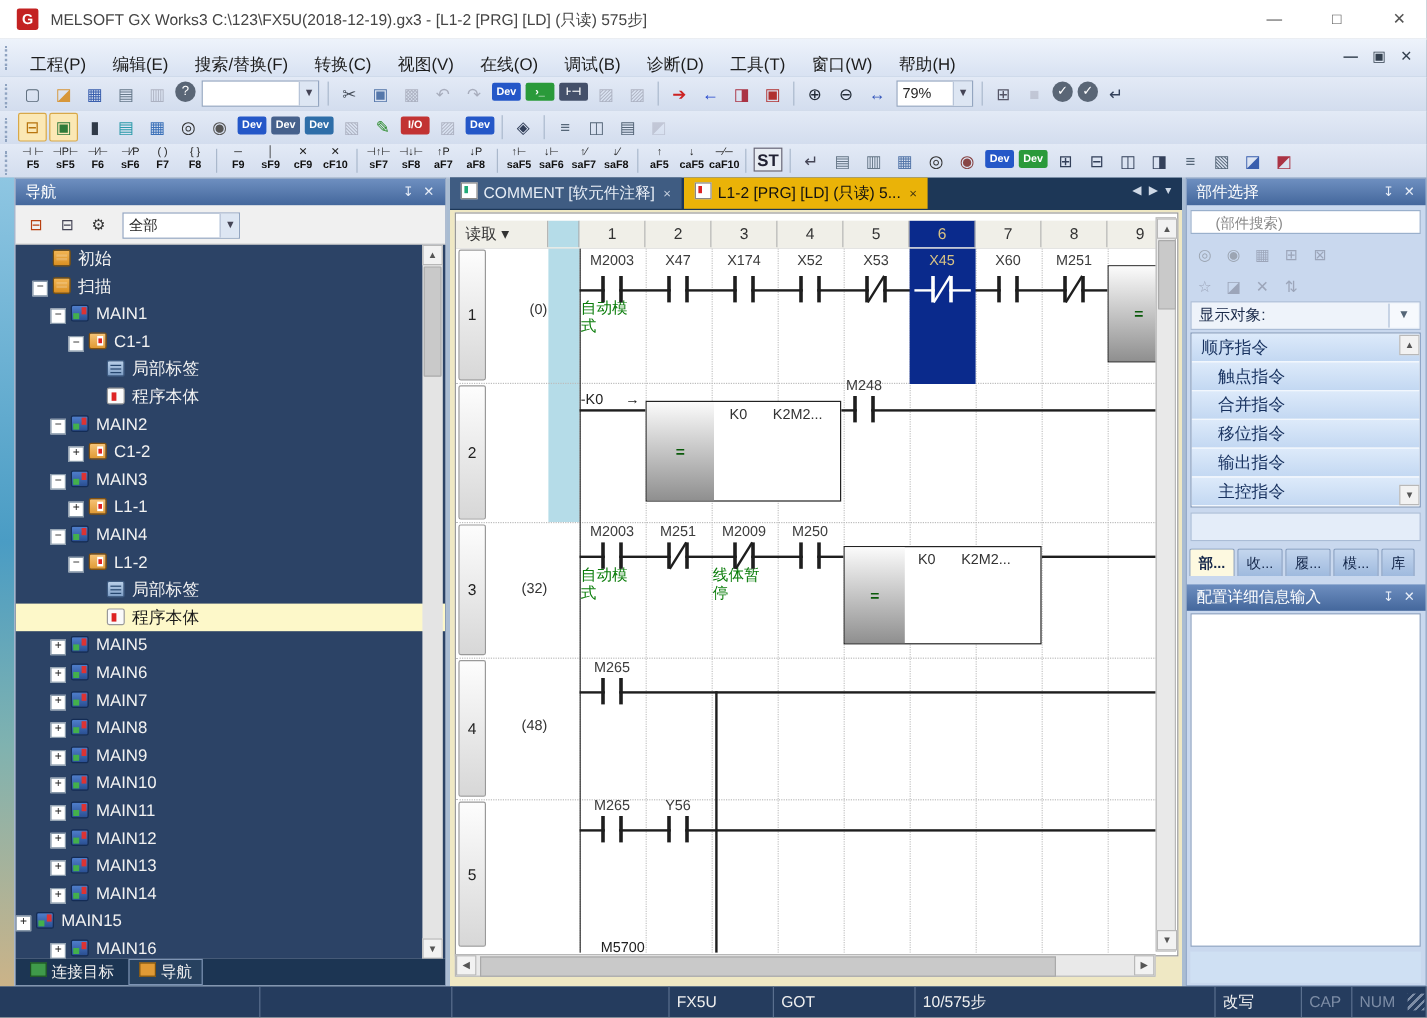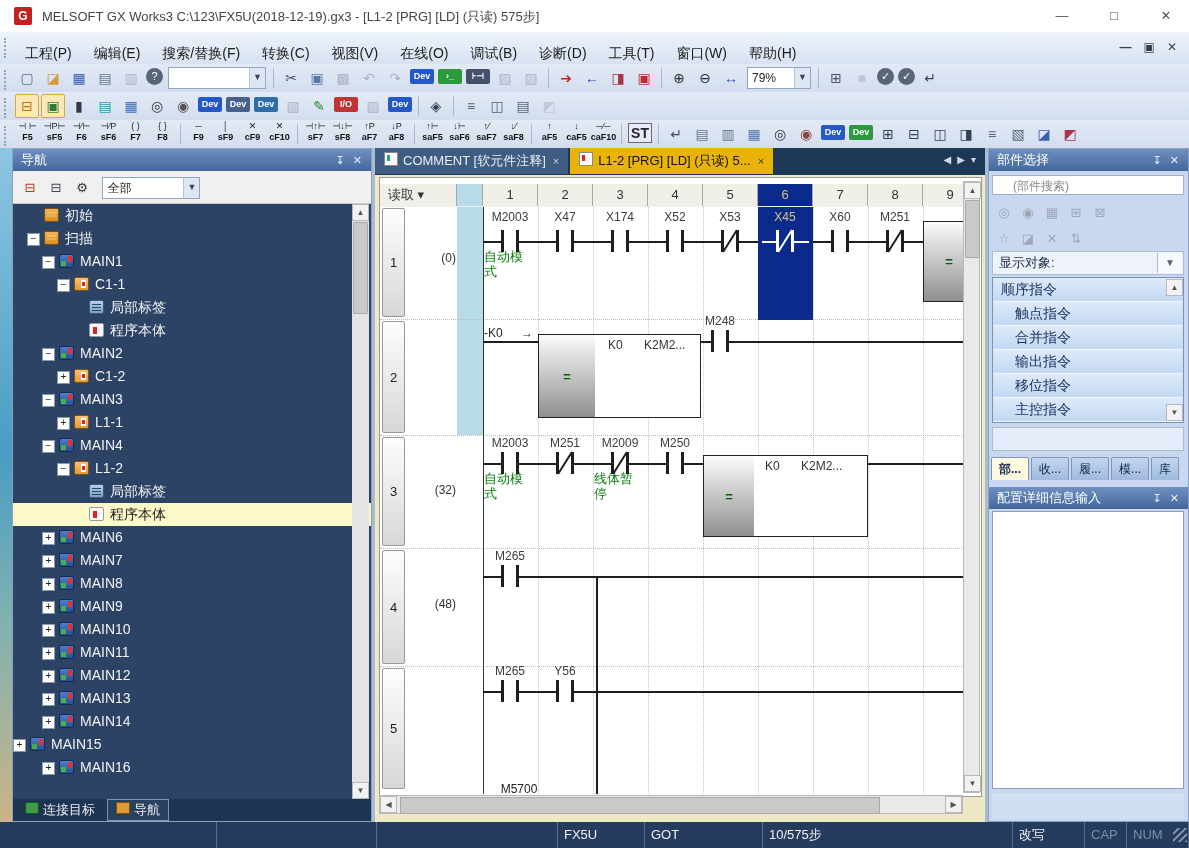--- a/index.html
+++ b/index.html
@@ -198,20 +198,21 @@
         <div class="trow" style="padding-left: 59px;"><span class="expsp"></span><span class="tic tic-label"></span><span>局部标签</span></div>
         <div class="trow" style="padding-left: 59px;"><span class="expsp"></span><span class="tic tic-body"></span><span>程序本体</span></div>
         <div class="trow" style="padding-left: 29px;"><span class="exp">−</span><span class="tic tic-main"></span><span>MAIN2</span></div>
         <div class="trow" style="padding-left: 44px;"><span class="exp">+</span><span class="tic tic-prog"></span><span>C1-2</span></div>
         <div class="trow" style="padding-left: 29px;"><span class="exp">−</span><span class="tic tic-main"></span><span>MAIN3</span></div>
         <div class="trow" style="padding-left: 44px;"><span class="exp">+</span><span class="tic tic-prog"></span><span>L1-1</span></div>
         <div class="trow" style="padding-left: 29px;"><span class="exp">−</span><span class="tic tic-main"></span><span>MAIN4</span></div>
         <div class="trow" style="padding-left: 44px;"><span class="exp">−</span><span class="tic tic-prog"></span><span>L1-2</span></div>
         <div class="trow" style="padding-left: 59px;"><span class="expsp"></span><span class="tic tic-label"></span><span>局部标签</span></div>
         <div class="trow sel" style="padding-left: 59px;"><span class="expsp"></span><span class="tic tic-body"></span><span>程序本体</span></div>
+        <div class="trow" style="padding-left: 29px;"><span class="exp">+</span><span class="tic tic-main"></span><span>MAIN5</span></div>
         <div class="trow" style="padding-left: 29px;"><span class="exp">+</span><span class="tic tic-main"></span><span>MAIN6</span></div>
         <div class="trow" style="padding-left: 29px;"><span class="exp">+</span><span class="tic tic-main"></span><span>MAIN7</span></div>
         <div class="trow" style="padding-left: 29px;"><span class="exp">+</span><span class="tic tic-main"></span><span>MAIN8</span></div>
         <div class="trow" style="padding-left: 29px;"><span class="exp">+</span><span class="tic tic-main"></span><span>MAIN9</span></div>
         <div class="trow" style="padding-left: 29px;"><span class="exp">+</span><span class="tic tic-main"></span><span>MAIN10</span></div>
         <div class="trow" style="padding-left: 29px;"><span class="exp">+</span><span class="tic tic-main"></span><span>MAIN11</span></div>
         <div class="trow" style="padding-left: 29px;"><span class="exp">+</span><span class="tic tic-main"></span><span>MAIN12</span></div>
         <div class="trow" style="padding-left: 29px;"><span class="exp">+</span><span class="tic tic-main"></span><span>MAIN13</span></div>
         <div class="trow" style="padding-left: 29px;"><span class="exp">+</span><span class="tic tic-main"></span><span>MAIN14</span></div>
         <div class="trow" style=""><span class="exp">+</span><span class="tic tic-main"></span><span>MAIN15</span></div>
@@ -406,22 +407,22 @@
     <div class="ptools" style="top:52px"><span class="tbico d" style="color: rgb(85, 85, 85);">◎</span><span class="tbico d" style="color: rgb(85, 85, 85);">◉</span><span class="tbico d" style="color: rgb(85, 85, 102);">▦</span><span class="tbico d" style="color: rgb(85, 85, 102);">⊞</span><span class="tbico d" style="color: rgb(85, 85, 102);">⊠</span></div>
     <div class="ptools" style="top:78px"><span class="tbico d" style="color: rgb(85, 85, 102);">☆</span><span class="tbico d" style="color: rgb(85, 85, 102);">◪</span><span class="tbico d" style="color: rgb(85, 85, 102);">✕</span><span class="tbico d" style="color: rgb(85, 85, 102);">⇅</span></div>
     <div class="pdisprow">
       <span>显示对象:</span>
       <span class="pdrop">▼</span>
     </div>
     <div class="plist">
         <div class="pli" style="padding-left: 8px;">顺序指令</div>
         <div class="pli" style="padding-left: 22px;">触点指令</div>
         <div class="pli" style="padding-left: 22px;">合并指令</div>
+        <div class="pli" style="padding-left: 22px;">移位指令</div>
         <div class="pli" style="padding-left: 22px;">输出指令</div>
-        <div class="pli" style="padding-left: 22px;">移位指令</div>
         <div class="pli" style="padding-left: 22px;">主控指令</div>
         <div class="plscroll">
           <div class="sbtn" style="top: 1px;">▲</div>
           <div class="sbtn" style="bottom: 1px;">▼</div>
         </div>
       </div>
     <div class="pblank"></div>
     <div class="ptabs"><span class="ptab act">部...</span><span class="ptab">收...</span><span class="ptab">履...</span><span class="ptab">模...</span><span class="ptab">库</span></div>
     <div class="cfghdr">
       <div class="phdr">

